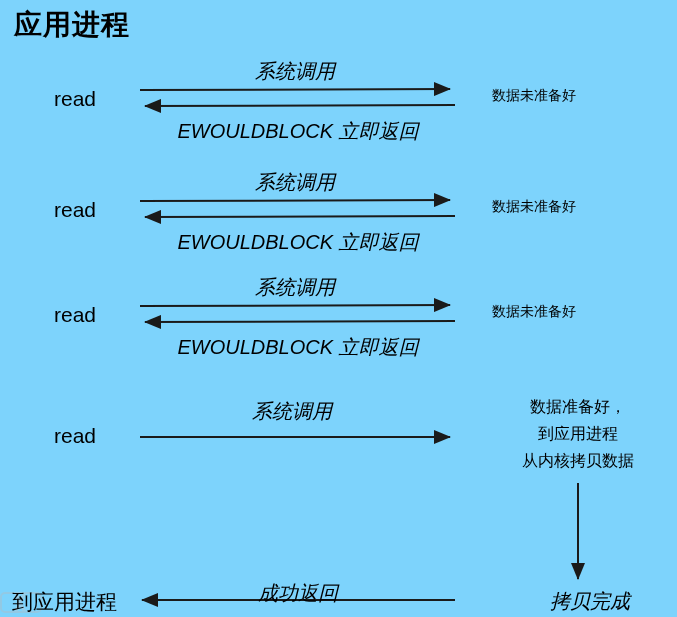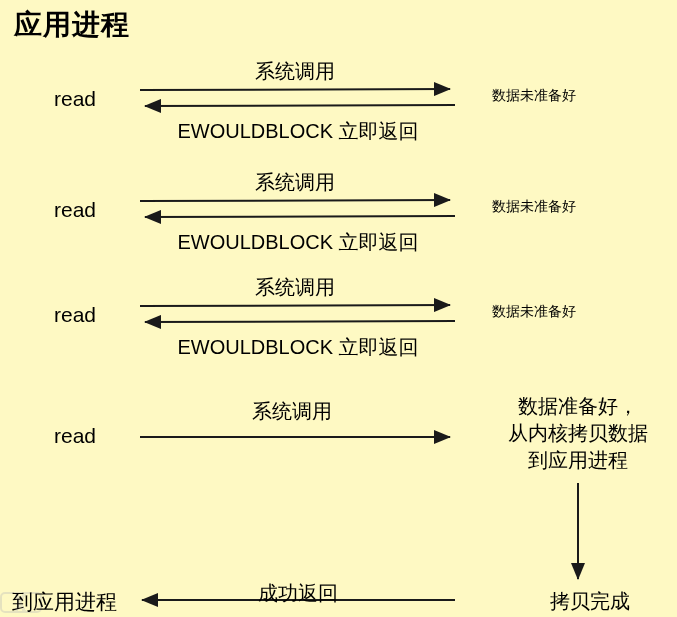--- a/index.html
+++ b/index.html
@@ -4,47 +4,48 @@
 <style>
   html, body {
     margin: 0;
     padding: 0;
     background: #ffffff;
   }
   .canvas {
     position: relative;
     width: 677px;
     height: 617px;
-    background: #fef9c3;
+    background: #7dd3fc;
     font-family: "Liberation Sans", sans-serif;
     color: #000000;
     overflow: hidden;
   }
   .abs { position: absolute; }
   .col-title {
     font-size: 28px;
     font-weight: bold;
     letter-spacing: 1px;
     white-space: nowrap;
   }
   .lbl-center {
     font-size: 20px;
     text-align: center;
     white-space: nowrap;
+    font-style: italic;
   }
   .caller {
     font-size: 21px;
     white-space: nowrap;
   }
   .kernel-state {
     font-size: 14px;
     white-space: nowrap;
   }
   .kernel-block {
-    font-size: 20px;
+    font-size: 16px;
     text-align: center;
     line-height: 27px;
     width: 200px;
   }
   svg.arrows {
     position: absolute;
     left: 0;
     top: 0;
     width: 677px;
     height: 617px;
@@ -110,22 +111,22 @@
   <div class="abs lbl-center" style="left:195px; top:274px; width:200px;">系统调用</div>
   <div class="abs caller" style="left:54px; top:303px;">read</div>
   <div class="abs kernel-state" style="left:492px; top:303px;">数据未准备好</div>
   <div class="abs lbl-center" style="left:138px; top:334px; width:320px;">EWOULDBLOCK 立即返回</div>
 
   <div class="abs lbl-center" style="left:192px; top:398px; width:200px;">系统调用</div>
   <div class="abs caller" style="left:54px; top:424px;">read</div>
 
   <div class="abs kernel-block" style="left:478px; top:393px;">
     <div>数据准备好，</div>
+    <div>到应用进程</div>
     <div>从内核拷贝数据</div>
-    <div>到应用进程</div>
   </div>
 
   <div class="abs lbl-center" style="left:510px; top:588px; width:160px;">拷贝完成</div>
 
   <div class="abs lbl-center" style="left:198px; top:560px; width:200px;margin-top:20px;">成功返回</div>
 
   <div class="abs caller" style="left:12px; top:588px;">到应用进程</div>
 
 </div>
 

